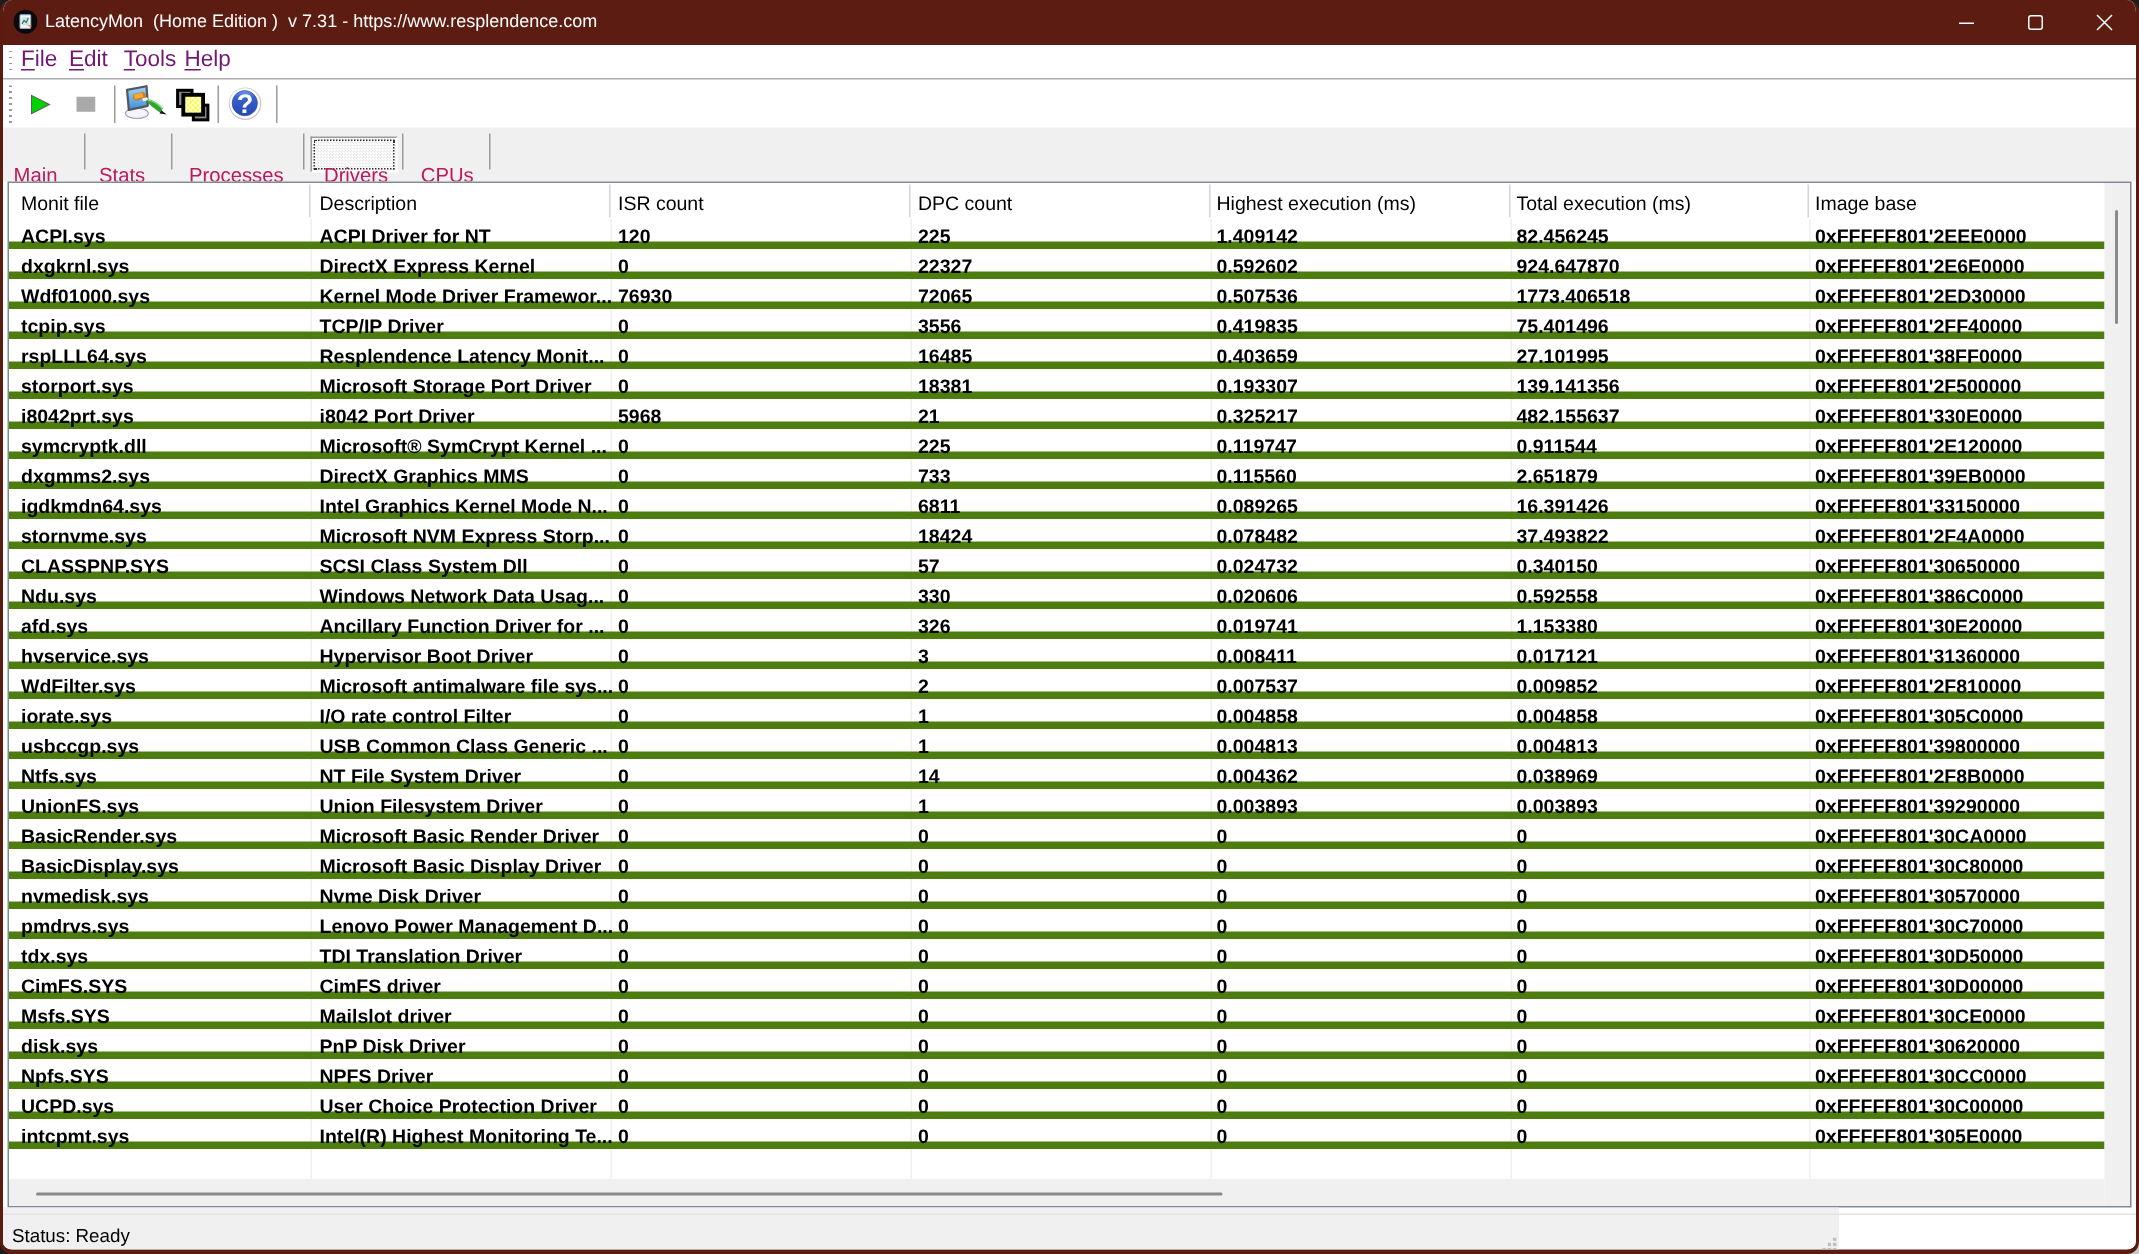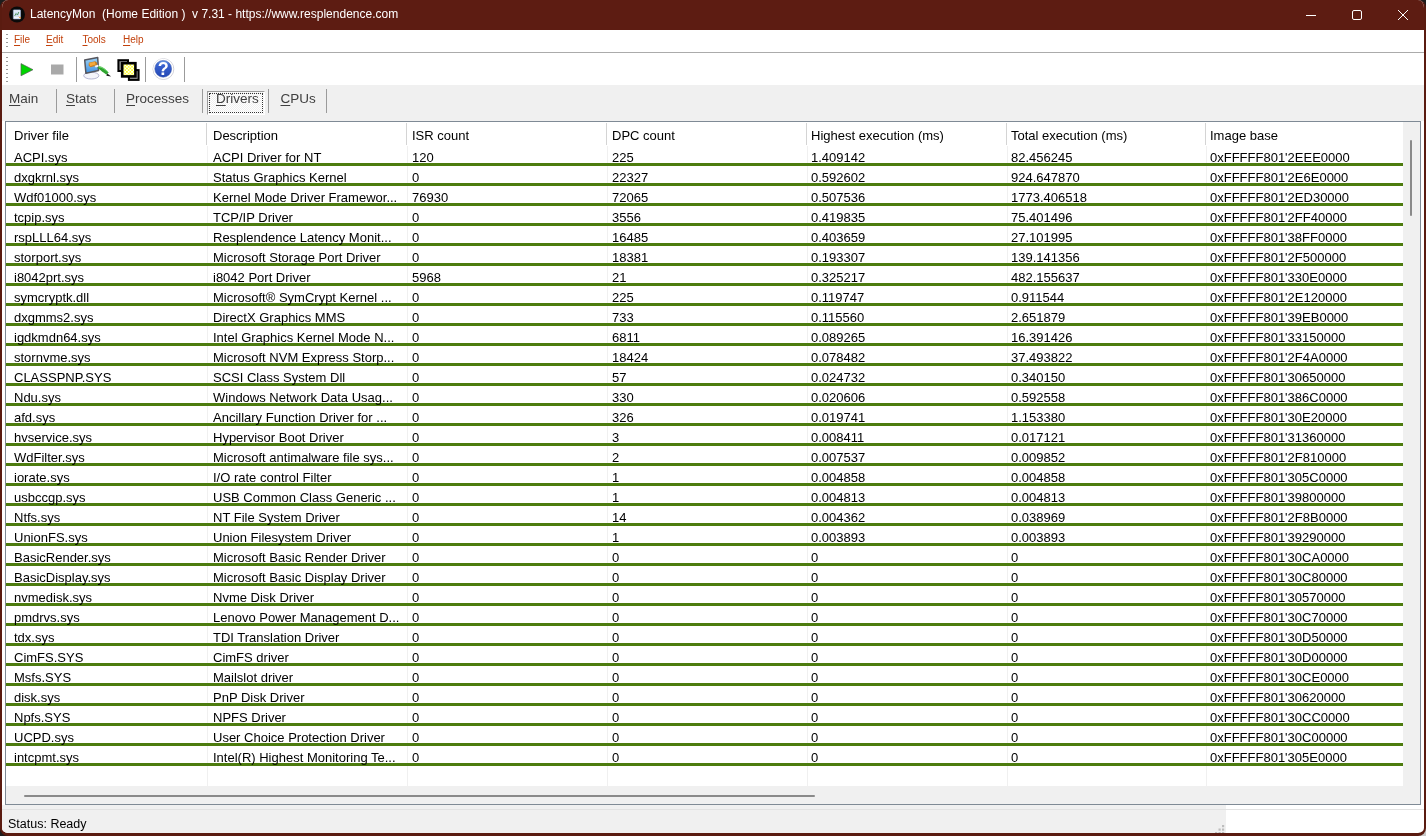--- a/index.html
+++ b/index.html
@@ -3,35 +3,35 @@
 * { margin:0; padding:0; box-sizing:border-box; }
 html,body { width:1426px; height:836px; background:#1d1d1d; font-family:"Liberation Sans", sans-serif; }
 #win { position:absolute; left:0; top:0; width:1426px; height:836px; border-radius:8px; overflow:hidden;
   background:#ffffff; border-left:2px solid #5a1b10; border-right:2px solid #5a1b10; border-bottom:3px solid #5a1b10; }
 #titlebar { position:absolute; left:-2px; top:0; width:1426px; height:48px; background:#5d1c12; }
 #appicon { position:absolute; left:9px; top:6px; width:16px; height:17px; }
 #title { position:absolute; left:30px; top:0; height:30px; line-height:29px; color:#ffffff; font-size:12px; white-space:pre; }
 .wbtn { position:absolute; top:0; height:30px; width:46px; }
 #menubar { position:absolute; left:0; top:30px; width:1422px; height:23px; background:#fff; border-bottom:1px solid #ababab; }
 .grip { position:absolute; left:3.5px; width:2px; background-image:repeating-linear-gradient(to bottom,#9a9a9a 0 1px,transparent 1px 4px); }
-.mi { position:absolute; top:0; height:20px; line-height:20px; font-size:10px; color:#c2410c; }
+.mi { position:absolute; top:0; height:20px; line-height:20px; font-size:15px; color:#701a75; }
 #toolbar { position:absolute; left:0; top:54px; width:1422px; height:31px; background:#fff; }
 .tsep { position:absolute; top:3px; height:25px; width:1px; background:#9b9b9b; }
 #tabbar { position:absolute; left:0; top:85px; width:1422px; height:36px; background:#f0f0f0; }
-.tab { position:absolute; top:2px; height:24px; line-height:24px; font-size:13.5px; color:#404040; }
+.tab { position:absolute; top:20px; height:24px; line-height:24px; font-size:13.5px; color:#be185d; }
 .tabsep { position:absolute; top:4px; height:24px; width:1px; background:#9b9b9b; }
 #drvbtn { position:absolute; left:205px; top:6px; width:58px; height:24px; background:#f0f0f0;
   background-image:conic-gradient(#fff 90deg,#efefef 90deg 180deg,#fff 180deg 270deg,#efefef 270deg); background-size:2px 2px;
   border:1px solid; border-color:#9b9b9b #ffffff #ffffff #9b9b9b; }
 #focusrect { position:absolute; left:2px; top:2px; width:52px; height:18px; outline:1px dotted #333; }
 #panel { position:absolute; left:3px; top:121px; width:1416px; height:684px; background:#fff; border:1px solid #7f8a95; }
 .hdrtxt { position:absolute; top:0; height:24px; line-height:28px; font-size:13px; color:#000; white-space:pre; }
 .hsep { position:absolute; top:1px; height:22px; width:1px; background:#d4d4d4; }
 #rows { position:absolute; left:0; top:24px; width:1397px; }
-.row { position:relative; height:20px; border-bottom:3px solid #4d7c0f; }
+.row { position:relative; height:20px; border-bottom:5px solid #4d7c0f;font-weight:bold; }
 .row span { position:absolute; top:0; height:19px; line-height:23.5px; font-size:13px; white-space:pre; color:#000; }
 .c1 { left:8px; } .c2 { left:207px; } .c3 { left:406px; } .c4 { left:606px; }
 .c5 { left:805px; } .c6 { left:1005px; } .c7 { left:1204px; }
 .vgrid { position:absolute; top:24px; height:640px; width:1px; background:#f0f0f0; }
 #vtrack { position:absolute; right:0; top:0; width:17px; height:682px; background:#f0f0f0; }
 #vthumb { position:absolute; right:8px; top:18px; width:2.5px; height:76px; background:#8a8a8a; border-radius:2px; }
 #htrack { position:absolute; left:0; bottom:0; width:1397px; height:18px; background:#f0f0f0; }
 #hthumb { position:absolute; left:18px; top:8.5px; width:791px; height:2.5px; background:#8a8a8a; border-radius:2px; }
 #statusbar { position:absolute; left:0; top:805px; width:1224px; height:28px; background:#f0f0f0; }
 #statusbar .line { position:absolute; left:0; top:4px; width:1422px; height:1px; background:#e2e2e2; }
@@ -123,21 +123,21 @@
     <span class="tab" style="left:124px"><u>P</u>rocesses</span>
     <span class="tab" style="left:214px"><u>D</u>rivers</span>
     <span class="tab" style="left:278.5px"><u>C</u>PUs</span>
     <span class="tabsep" style="left:53.5px"></span>
     <span class="tabsep" style="left:111.5px"></span>
     <span class="tabsep" style="left:199.5px"></span>
     <span class="tabsep" style="left:266px"></span>
     <span class="tabsep" style="left:324px"></span>
   </div>
   <div id="panel">
-    <span class="hdrtxt" style="left:8px">Driver file</span>
+    <span class="hdrtxt" style="left:8px">Monit file</span>
     <span class="hdrtxt" style="left:207px">Description</span>
     <span class="hdrtxt" style="left:406px">ISR count</span>
     <span class="hdrtxt" style="left:606px">DPC count</span>
     <span class="hdrtxt" style="left:805px">Highest execution (ms)</span>
     <span class="hdrtxt" style="left:1005px">Total execution (ms)</span>
     <span class="hdrtxt" style="left:1204px">Image base</span>
     <span class="hsep" style="left:200px"></span>
     <span class="hsep" style="left:400px"></span>
     <span class="hsep" style="left:600px"></span>
     <span class="hsep" style="left:800px"></span>
@@ -154,21 +154,21 @@
           <span class="c1">ACPI.sys</span>
           <span class="c2">ACPI Driver for NT</span>
           <span class="c3">120</span>
           <span class="c4">225</span>
           <span class="c5">1.409142</span>
           <span class="c6">82.456245</span>
           <span class="c7">0xFFFFF801'2EEE0000</span>
         </div>
       <div class="row">
           <span class="c1">dxgkrnl.sys</span>
-          <span class="c2">Status Graphics Kernel</span>
+          <span class="c2">DirectX Express Kernel</span>
           <span class="c3">0</span>
           <span class="c4">22327</span>
           <span class="c5">0.592602</span>
           <span class="c6">924.647870</span>
           <span class="c7">0xFFFFF801'2E6E0000</span>
         </div>
       <div class="row">
           <span class="c1">Wdf01000.sys</span>
           <span class="c2">Kernel Mode Driver Framewor...</span>
           <span class="c3">76930</span>

